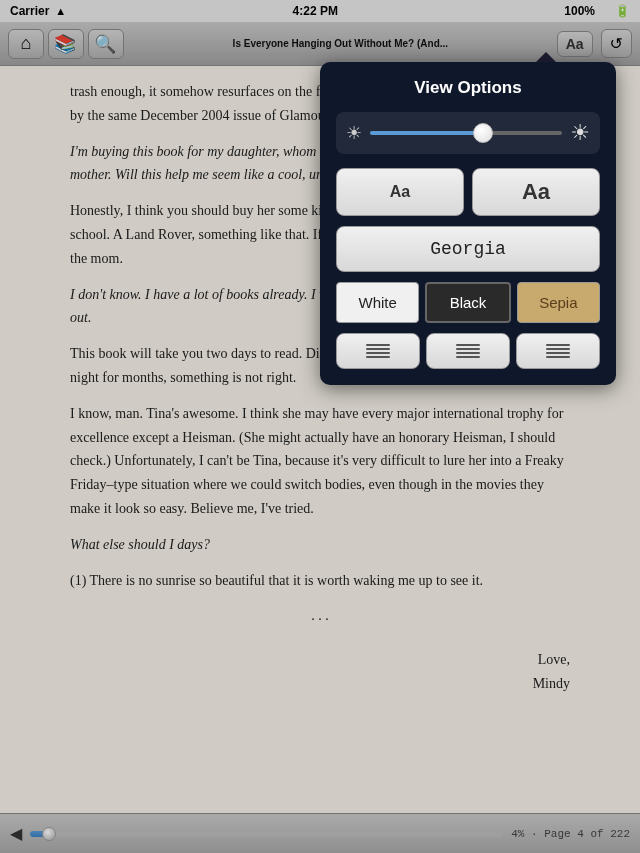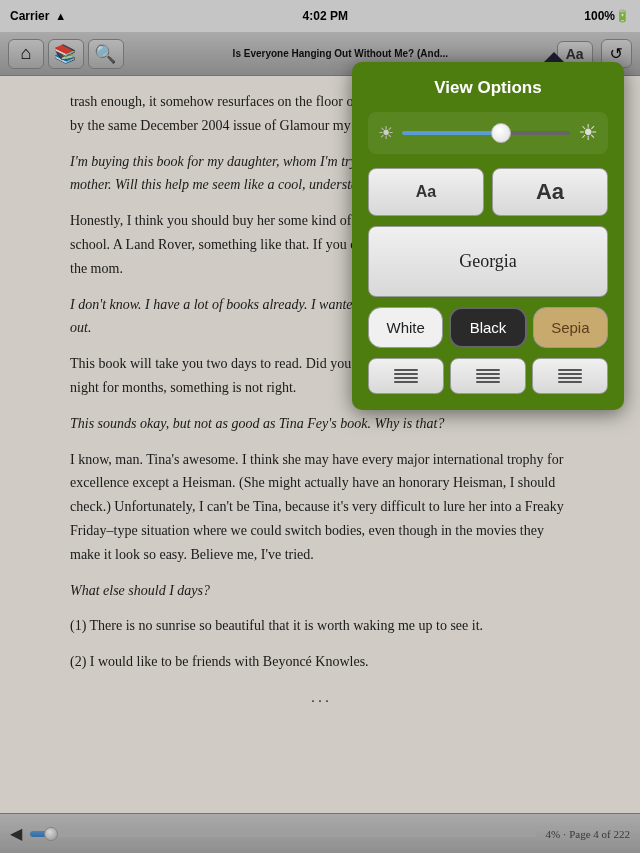--- a/index.html
+++ b/index.html
@@ -9,31 +9,31 @@
       height: 853px;
       font-family: Georgia, serif;
       background: #f5f0e8;
       overflow: hidden;
       position: relative;
     }
 
     
     .status-bar {
       background: #e8e8e8;
-      height: 32px;
+      height: 22px;
       display: flex;
       align-items: center;
       justify-content: space-between;
       padding: 0 10px;
       font-family: -apple-system, Helvetica, Arial, sans-serif;
       font-size: 12px;
       font-weight: 600;
     }
     .status-left { display: flex; align-items: center; gap: 6px; }
-    .status-right { display: flex; align-items: center; gap: 0; }
+    .status-right { display: flex; align-items: center; gap: 20px; }
     .wifi-icon { font-size: 11px; }
 
     
     .nav-bar {
       background: linear-gradient(to bottom, #c8c8c8, #a0a0a0);
       height: 44px;
       display: flex;
       align-items: center;
       justify-content: space-between;
       padding: 0 8px;
@@ -130,42 +130,42 @@
       width: 14px;
       height: 14px;
       background: radial-gradient(circle at 40% 35%, #fff, #aaa);
       border-radius: 50%;
       position: absolute;
       top: -4px;
       left: calc(4% - 7px);
       border: 1px solid #999;
     }
     .page-info {
-      font-family: Liberation Serif, serif;
+      font-family: Liberation Mono, monospace;
       font-size: 11px;
       color: #444;
       white-space: nowrap;
       text-align: center;
     }
 
     
     .overlay {
       position: absolute;
       top: 0; left: 0; right: 0; bottom: 0;
       background: rgba(0,0,0,0.15);
       z-index: 10;
     }
 
     
     .view-options-popup {
       position: absolute;
       top: 62px;
-      right: 16px;
-      width: 272px;
-      background: #4d7c0f;
+      right: 24px;
+      width: 296px;
+      background: #0f172a;
       border-radius: 10px;
       padding: 16px;
       z-index: 20;
       box-shadow: 0 4px 20px rgba(0,0,0,0.5);
     }
     .view-options-popup::before {
       content: '';
       position: absolute;
       top: -10px;
       right: 60px;
@@ -232,40 +232,40 @@
     }
     .font-btn-small { font-size: 16px; font-weight: bold; color: #333; }
     .font-btn-large { font-size: 22px; font-weight: bold; color: #333; }
 
     
     .font-family-btn {
       width: 100%;
       background: linear-gradient(to bottom, #f0f0f0, #d8d8d8);
       border: 1px solid #999;
       border-radius: 8px;
-      padding: 24px;
+      padding: 12px;
       text-align: center;
       font-size: 18px;
-      font-family: Liberation Serif, serif;
+      font-family: Liberation Mono, monospace;
       color: #222;
       cursor: pointer;
       margin-bottom: 10px;
     }
 
     
     .theme-row {
       display: flex;
       gap: 6px;
       margin-bottom: 10px;
     }
     .theme-btn {
       flex: 1;
       padding: 10px 8px;
       text-align: center;
-      border-radius: 13px;
+      border-radius: 4px;
       font-family: -apple-system, Helvetica, Arial, sans-serif;
       font-size: 15px;
       font-weight: 500;
       cursor: pointer;
       border: 1px solid #999;
     }
     .theme-white {
       background: #f0f0f0;
       color: #222;
     }
@@ -313,21 +313,21 @@
     
   </style>
 </head>
 <body>
 
 <div class="status-bar">
   <div class="status-left">
     <span>Carrier</span>
     <span class="wifi-icon">▲</span>
   </div>
-  <span>4:02 PM</span>
+  <span>4:22 PM</span>
   <div class="status-right">
     <span>100%</span>
     <span>🔋</span>
   </div>
 </div>
 
 <div class="nav-bar">
   <div class="nav-left">
     <button class="nav-button">
       <span>⌂</span>
@@ -347,26 +347,28 @@
     </button>
   </div>
 </div>
 
 <div class="book-content">
   <p>trash enough, it somehow resurfaces on the floor of your TV room. I have been haunted by the same December 2004 issue of Glamour my whole adult life.</p>
   <p class="italic-para">I'm buying this book for my daughter, whom I'm trying to get as far away from her mother. Will this help me seem like a cool, understanding parent?</p>
   <p>Honestly, I think you should buy her some kind of SUV. This is what I did at my high school. A Land Rover, something like that. If you don't, I recommend reconciling with the mom.</p>
   <p class="italic-para">I don't know. I have a lot of books already. I wanted to finish one before the movies come out.</p>
   <p>This book will take you two days to read. Did you even see the cover? If you book every night for months, something is not right.</p>
-  <p class="italic-para">This sounds okay, but not as good as Tina Fey's book. Why is that?</p>
   <p>I know, man. Tina's awesome. I think she may have every major international trophy for excellence except a Heisman. (She might actually have an honorary Heisman, I should check.) Unfortunately, I can't be Tina, because it's very difficult to lure her into a Freaky Friday–type situation where we could switch bodies, even though in the movies they make it look so easy. Believe me, I've tried.</p>
   <p><em>What else should I days?</em></p>
   <p>(1) There is no sunrise so beautiful that it is worth waking me up to see it.</p>
-  <p>(2) I would like to be friends with Beyoncé Knowles.</p>
   <p style="text-align:center;">. . .</p>
+  <div class="signature">
+    <div>Love,</div>
+    <div>Mindy</div>
+  </div>
 </div>
 
 <div class="overlay"></div>
 
 <div class="view-options-popup">
   <div class="popup-title">View Options</div>
 
   
   <div class="brightness-row">
     <span class="sun-icon">☀</span>

